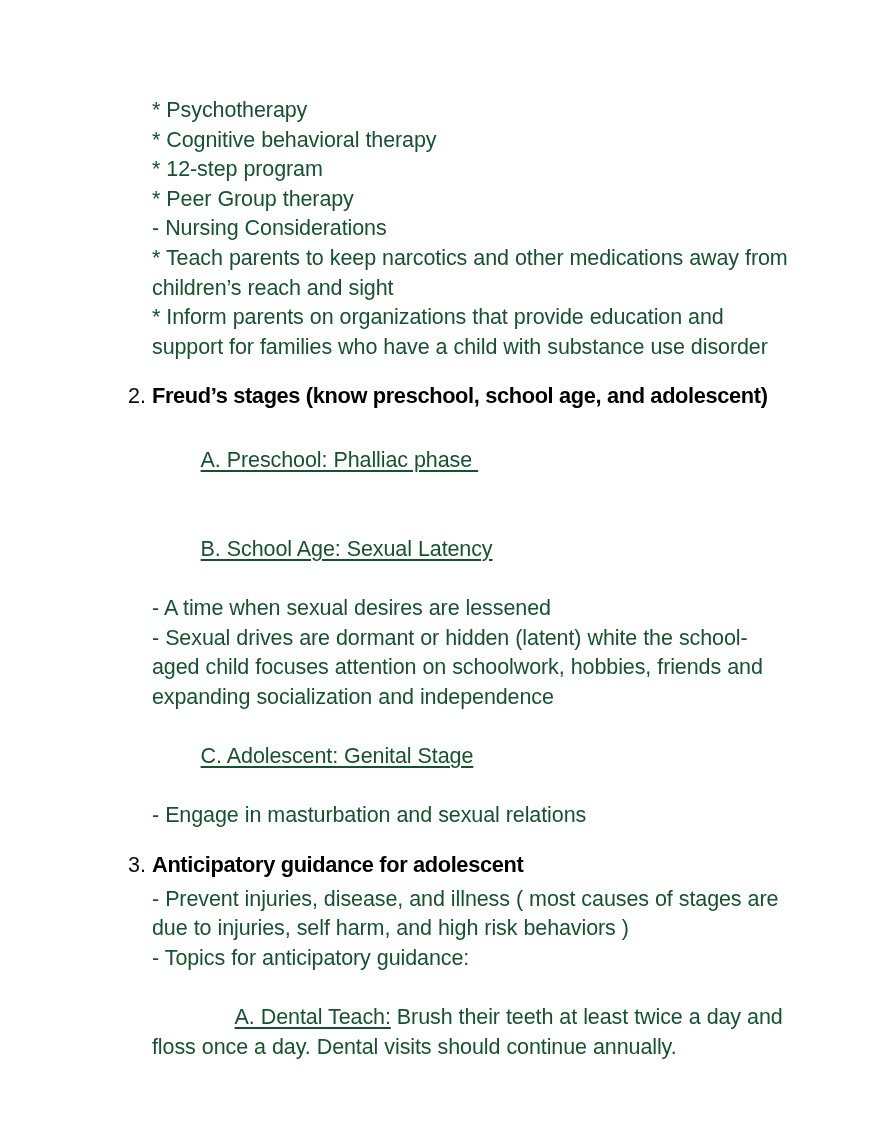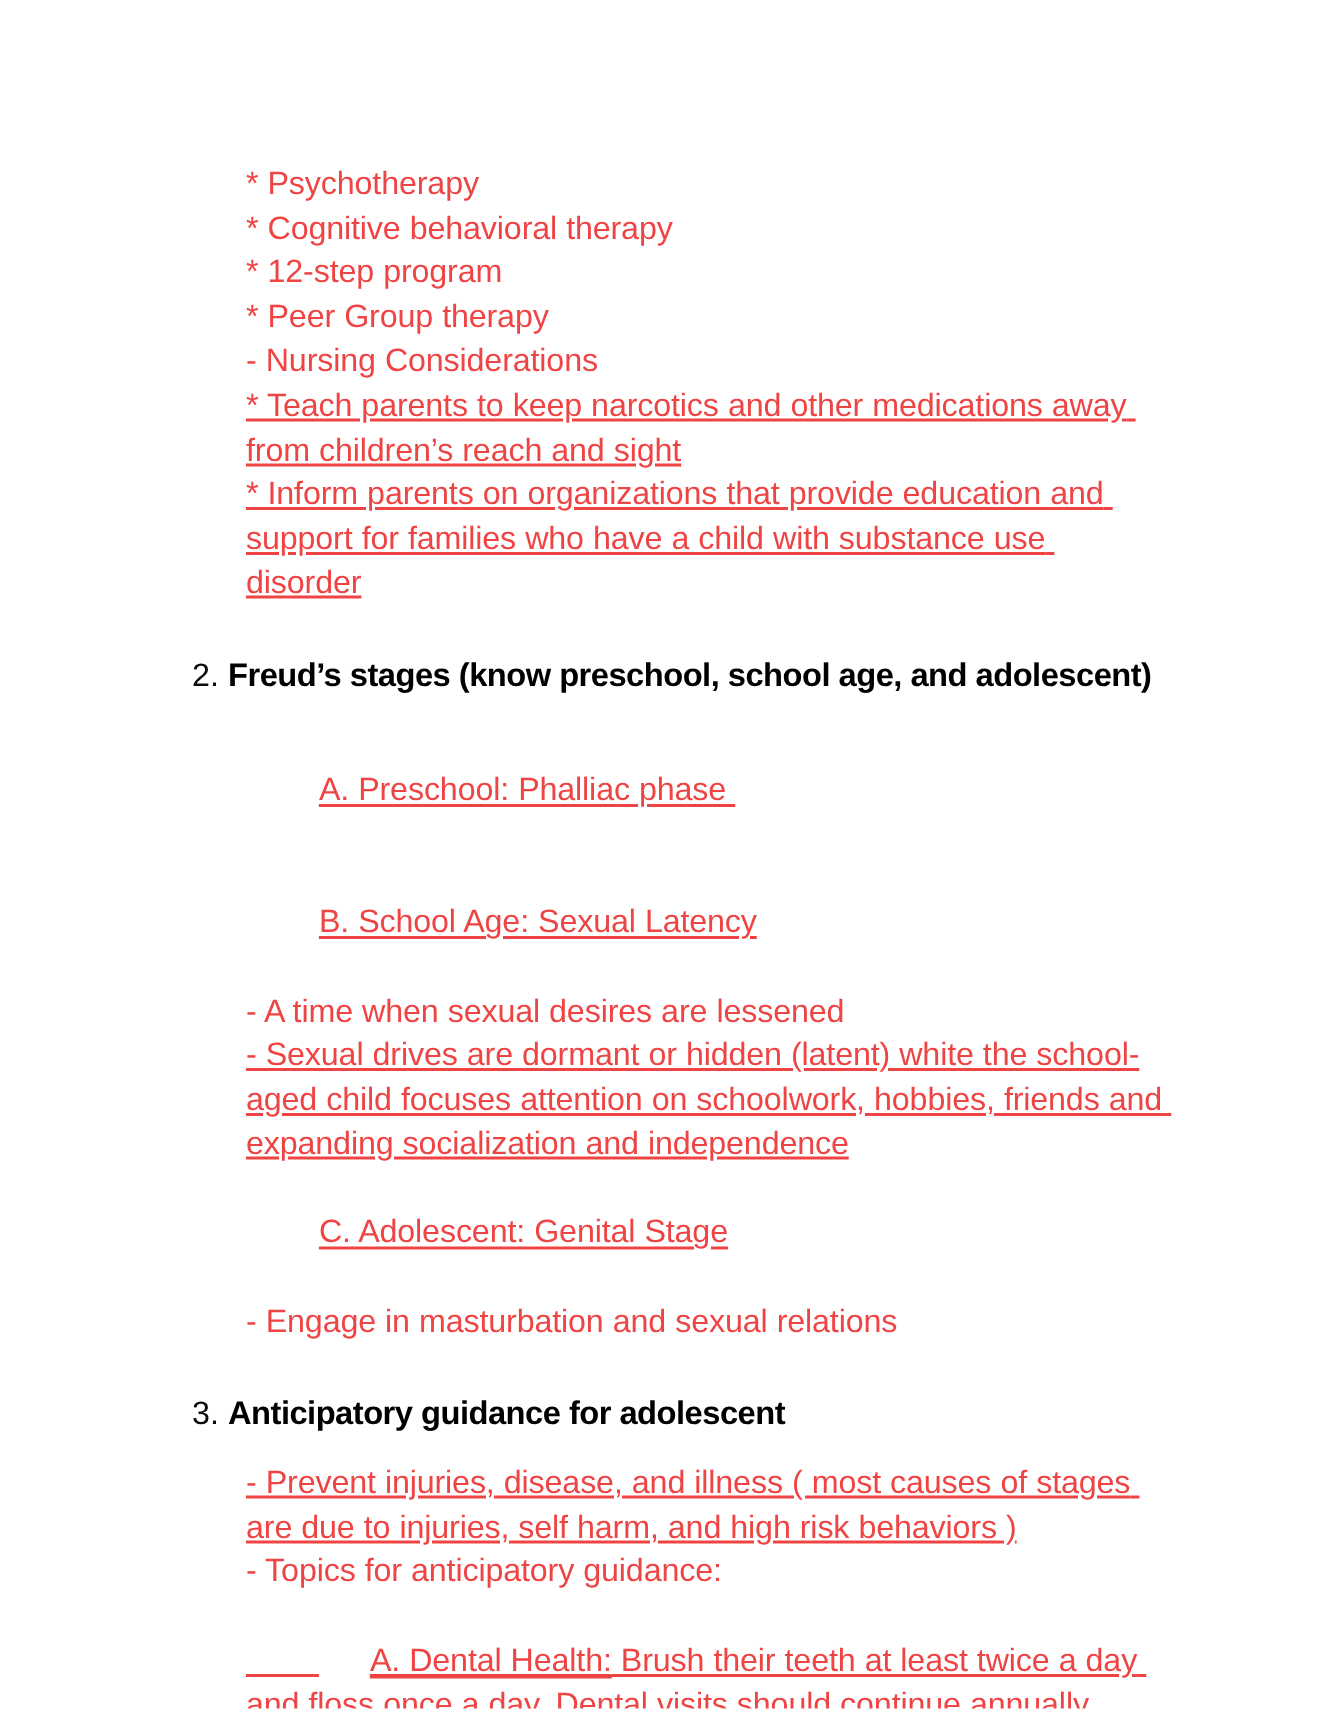--- a/index.html
+++ b/index.html
@@ -29,39 +29,38 @@
 
   .content {
     position: absolute;
     left: 128px;
     top: 96px;
     width: 660px;
   }
 
   
   .body-block {
-    margin: 12px;
+    margin: 0;
     padding: 0 0 0 24px;
     font-size: 21.5px;
     line-height: 29.6px;
     letter-spacing: -0.1px;
-    color: #ef4444;
+    color: #14532d;
     word-spacing: 0.2px;
   }
 
   .body-line {
     margin: 0;
     white-space: pre-wrap;
   }
 
   
   .body-flow {
     margin: 0;
     white-space: pre-wrap;
-    text-decoration: underline;
   }
 
   
   .numbered {
     position: relative;
     padding-left: 24px;
     margin: 0;
   }
 
   .num-marker {
@@ -147,18 +146,18 @@
       <span class="num-marker">3.</span>
       <div class="heading">Anticipatory guidance for adolescent</div>
     </div>
 
     <div class="gap-after-heading"></div>
 
     <div class="body-block">
       <div class="body-flow">- Prevent injuries, disease, and illness ( most causes of stages are due to injuries, self harm, and high risk behaviors )</div>
       <div class="body-line">- Topics for anticipatory guidance:</div>
       <div class="body-flow">
-        <span class="indent-a"></span><span class="u">A. Dental Health:</span><span> Brush their teeth at least twice a day and floss once a day. Dental visits should continue annually.</span>
+        <span class="indent-a"></span><span class="u">A. Dental Teach:</span><span> Brush their teeth at least twice a day and floss once a day. Dental visits should continue annually.</span>
       </div>
     </div>
 
   </div>
 </div>
 
 </body></html>

